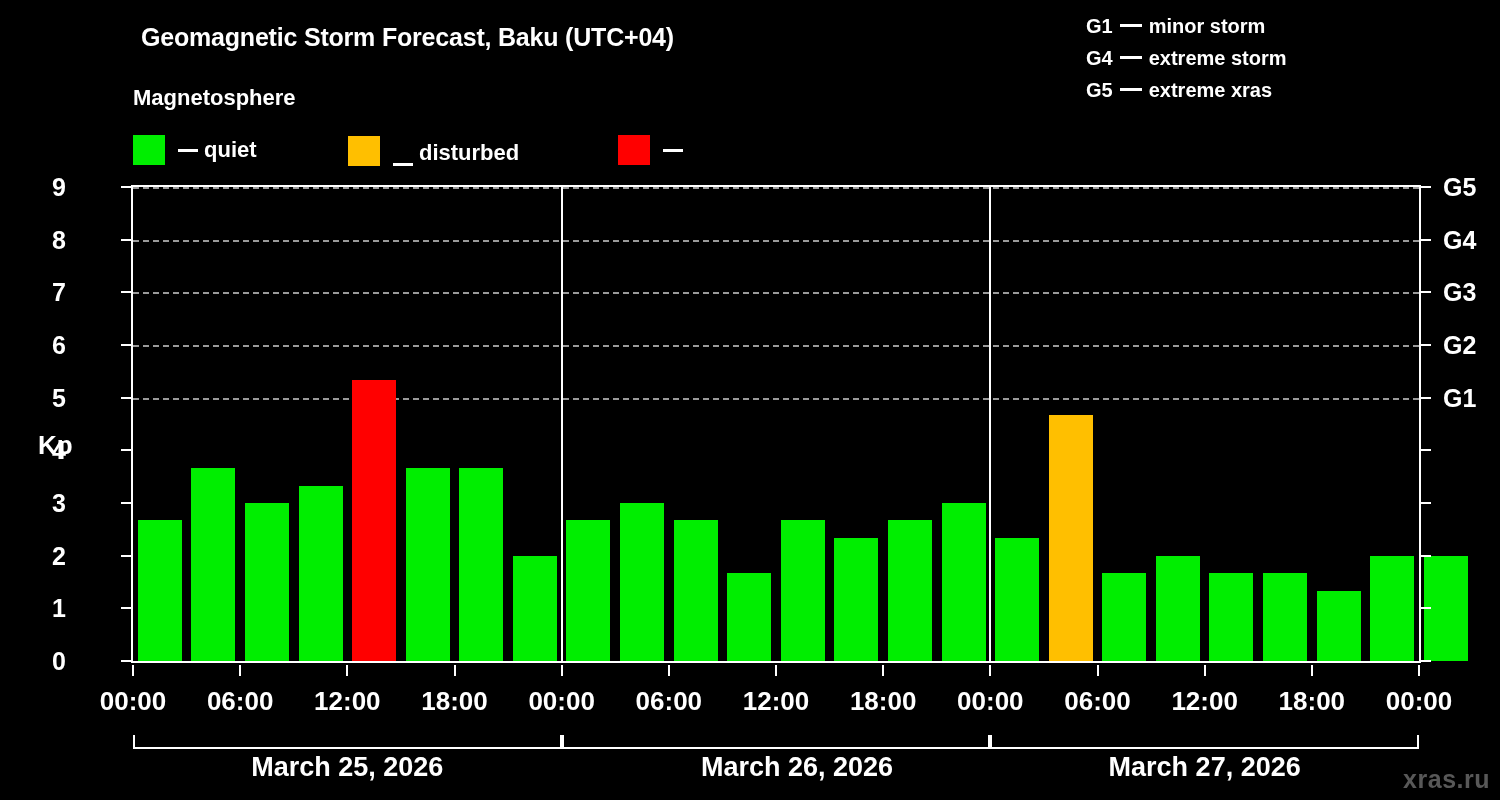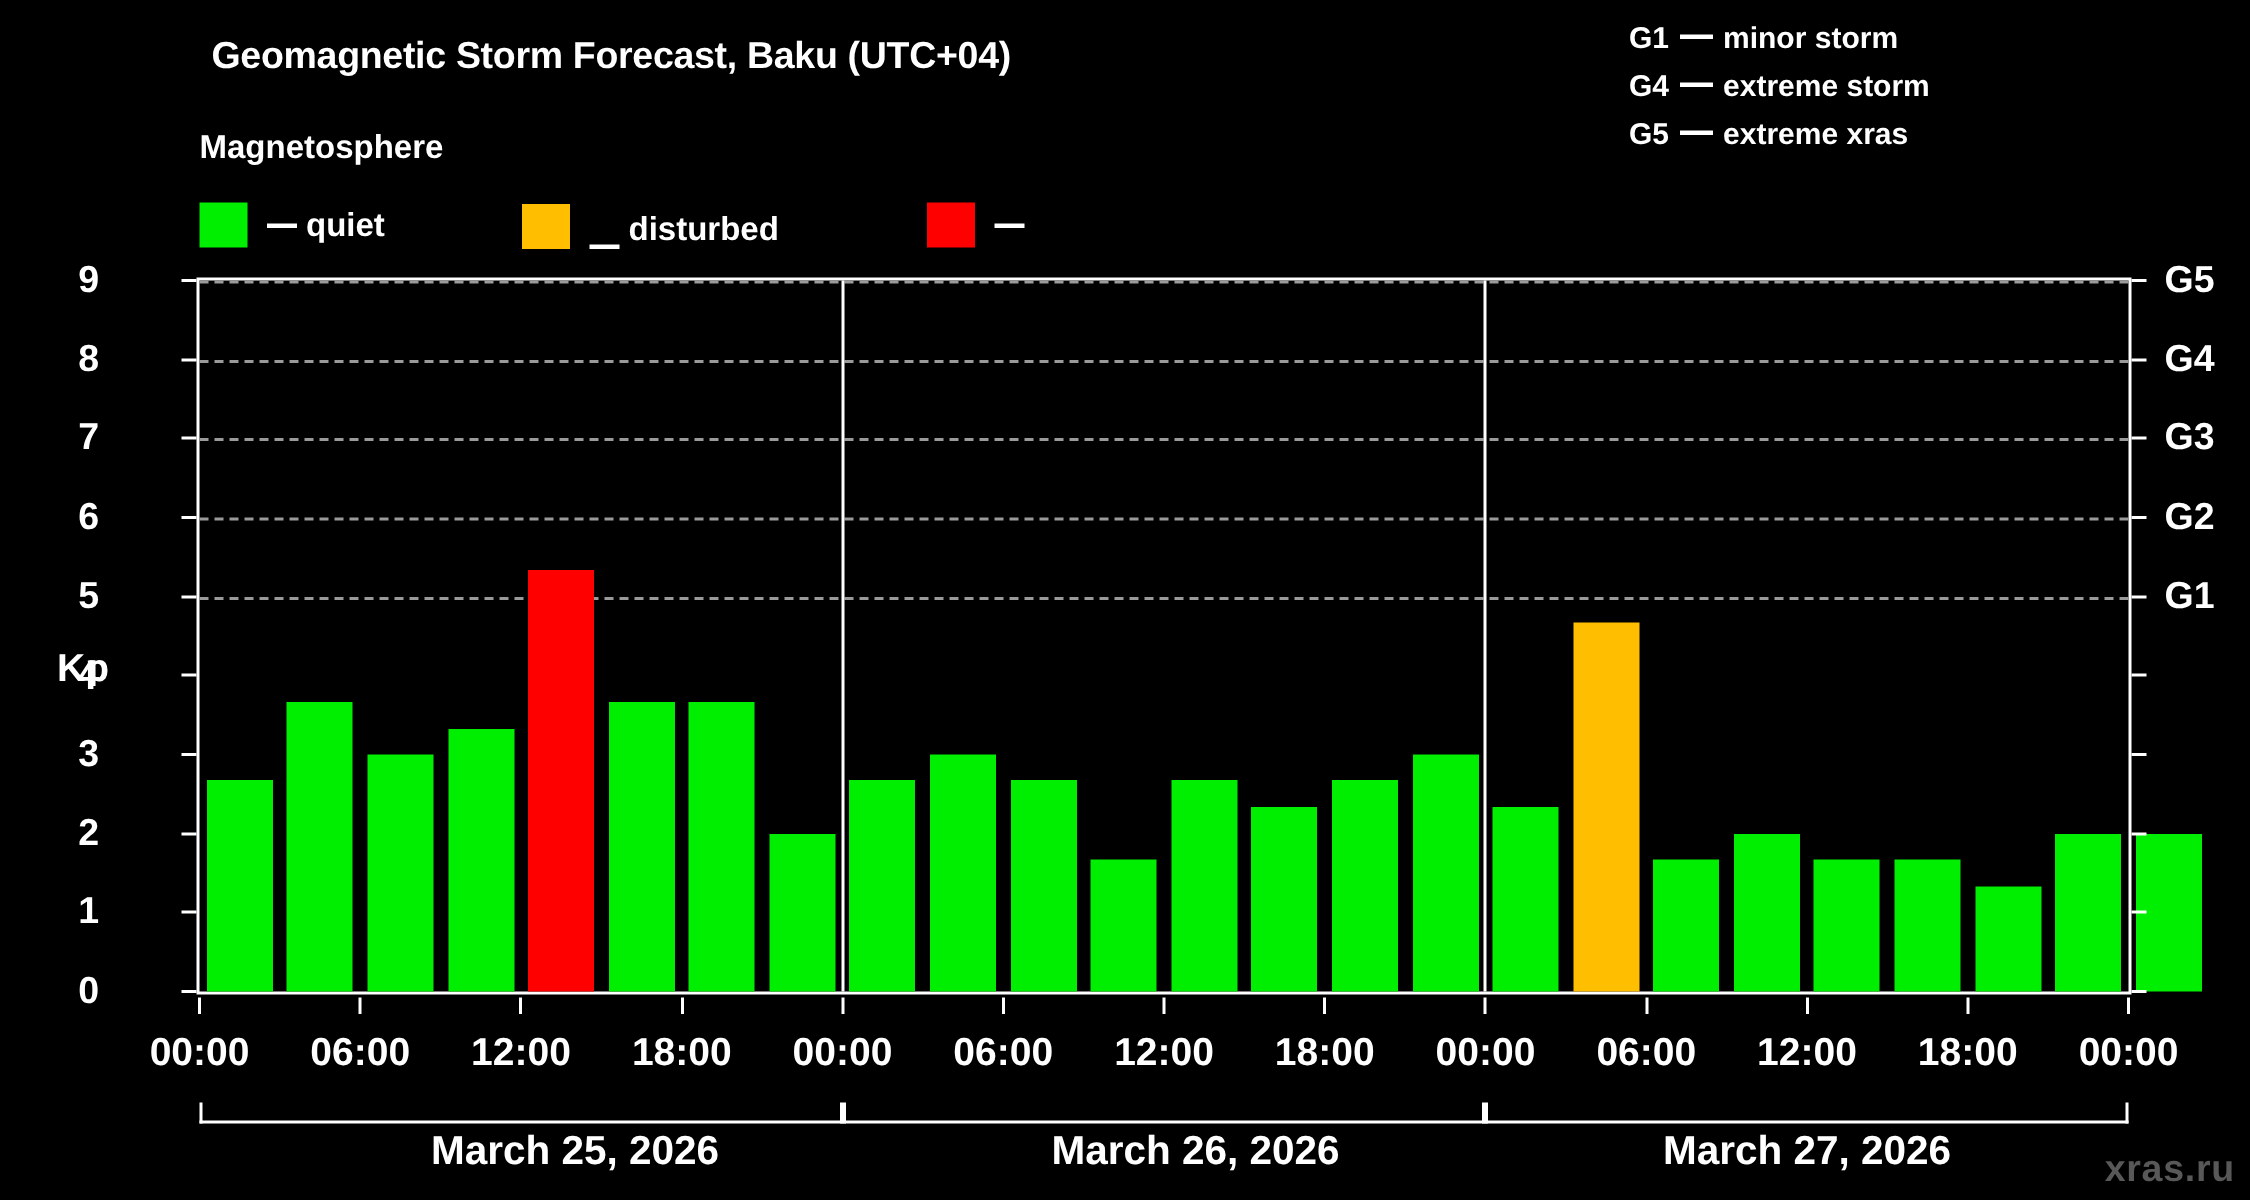--- a/index.html
+++ b/index.html
@@ -355,20 +355,20 @@
     <div class="xtick-mark" style="left: 1203.67px;"></div>
     <div class="xtick-label" style="left: 1204.67px;">12:00</div>
     <div class="xtick-mark" style="left: 1310.83px;"></div>
     <div class="xtick-label" style="left: 1311.83px;">18:00</div>
     <div class="xtick-mark" style="left: 1418px;"></div>
     <div class="xtick-label" style="left: 1419px;">00:00</div>
   </div>
 
 <div id="day-axis">
     <div class="day-bracket" style="left: 133px; width: 428.667px;"></div>
-    <div class="day-label" style="left: 347.333px; margin-left: 36px;">March 25, 2026</div>
+    <div class="day-label" style="left: 347.333px;">March 25, 2026</div>
     <div class="day-bracket" style="left: 561.667px; width: 428.667px;"></div>
     <div class="day-label" style="left: 797px;">March 26, 2026</div>
     <div class="day-bracket" style="left: 990.333px; width: 428.667px;"></div>
     <div class="day-label" style="left: 1204.67px;">March 27, 2026</div>
   </div>
 
 <div id="watermark">xras.ru</div>
 
 </body></html>

